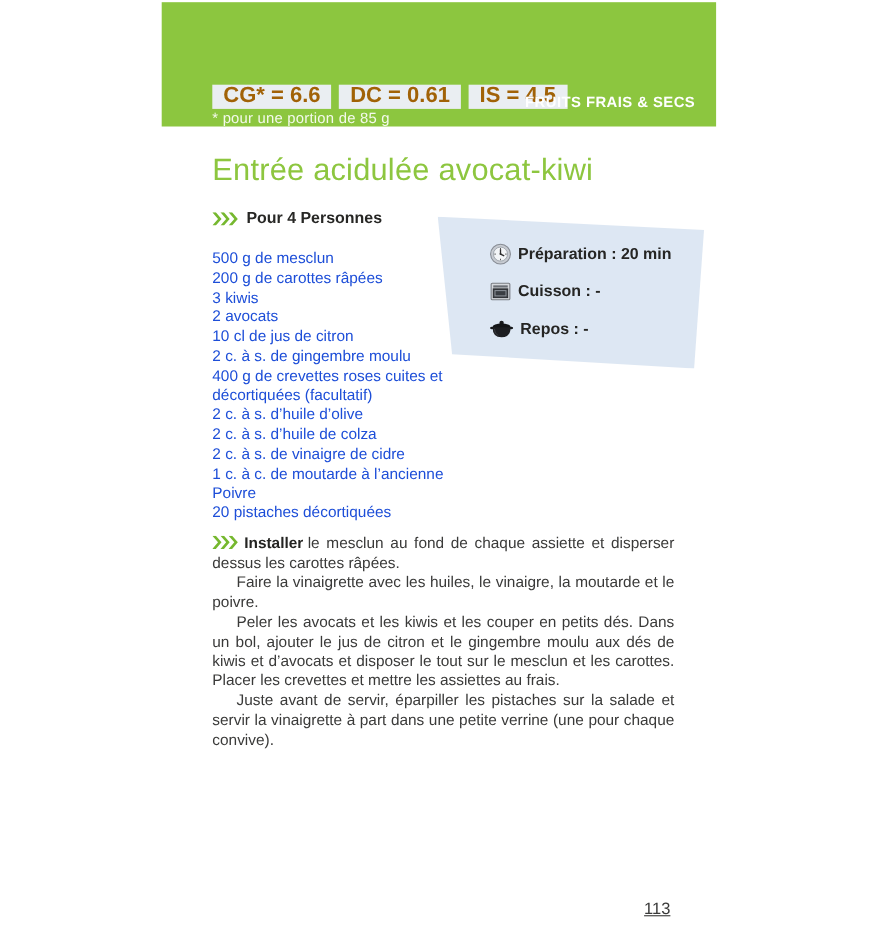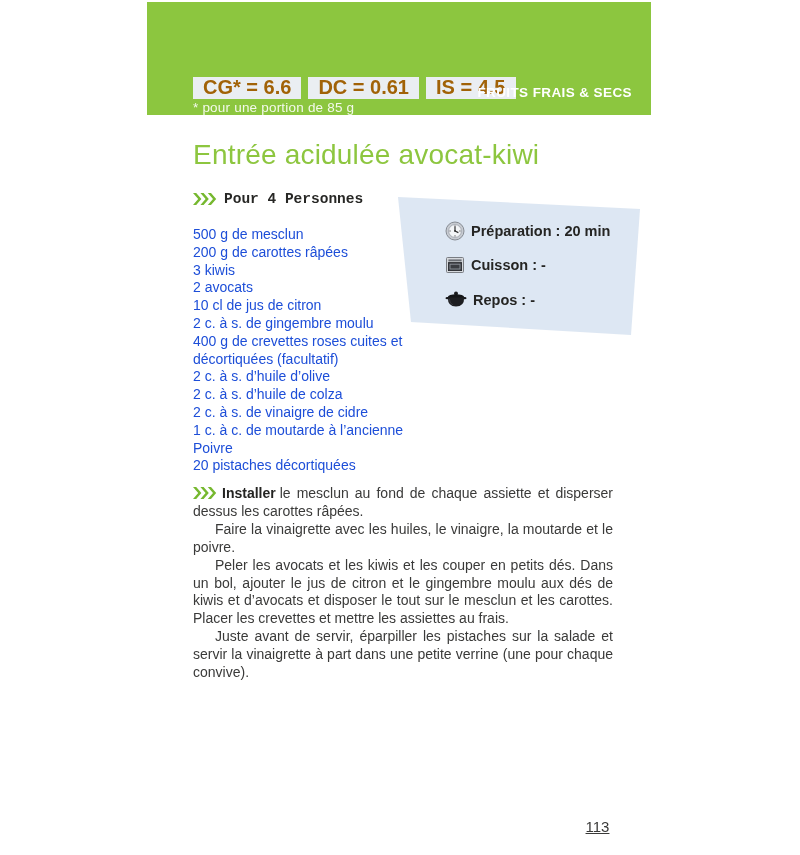--- a/index.html
+++ b/index.html
@@ -31,21 +31,21 @@
     color:#ffffff; font-weight:700; font-size:13.5px; letter-spacing:0.4px;
   }
 
   
   .title {
     position:absolute; left:193px; top:139px;
     color:#8dc63f; font-size:28px; font-weight:400; letter-spacing:0.2px;
   }
   .servings {
     position:absolute; left:193px; top:191px;
-    display:flex; align-items:center; gap:7px;font-family:Liberation Mono, monospace;
+    display:flex; align-items:center; gap:7px;
   }
   .servings .label { font-size:14.5px; font-weight:700; color:#272725; }
 
   
   .ingredients {
     position:absolute; left:193px; top:226px; width:250px;
     list-style:none; font-size:14px; line-height:17.8px; color:#1d4ed8;
   }
 
   

